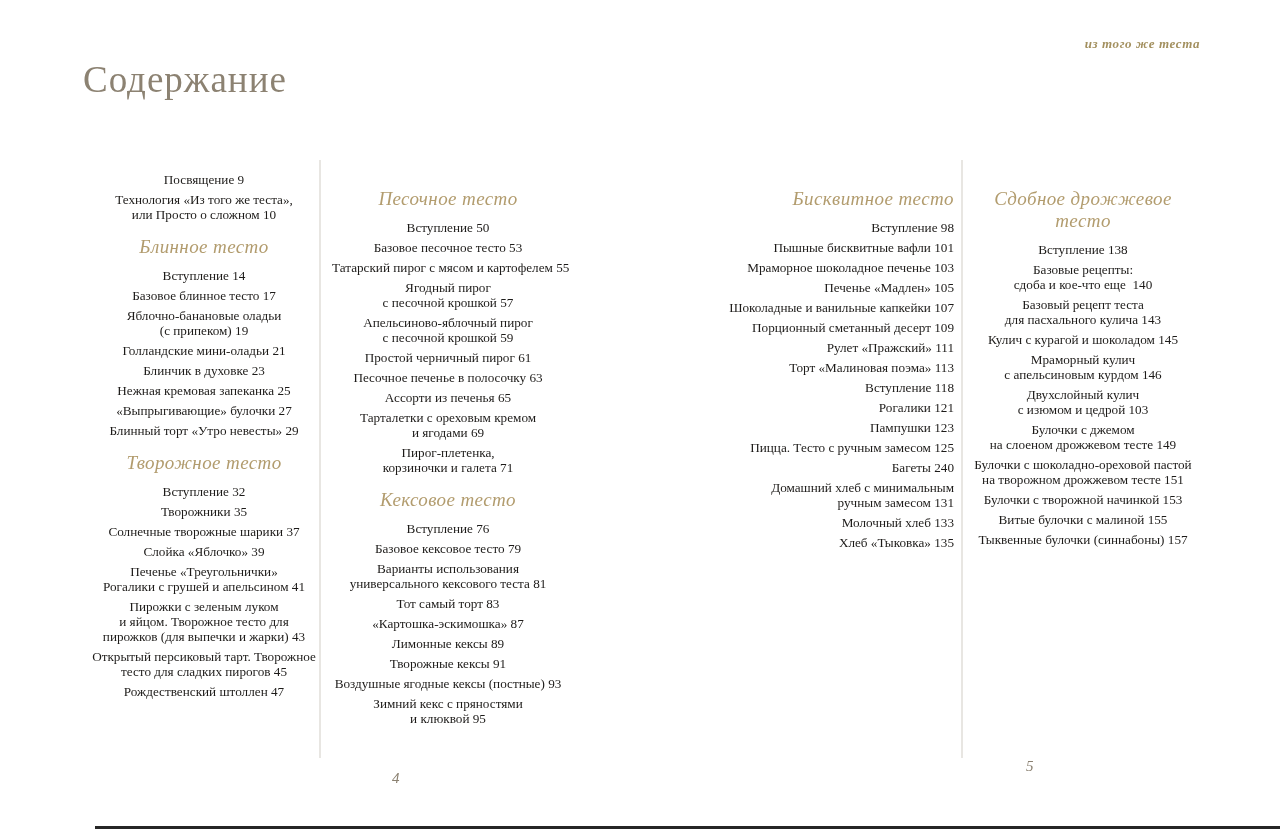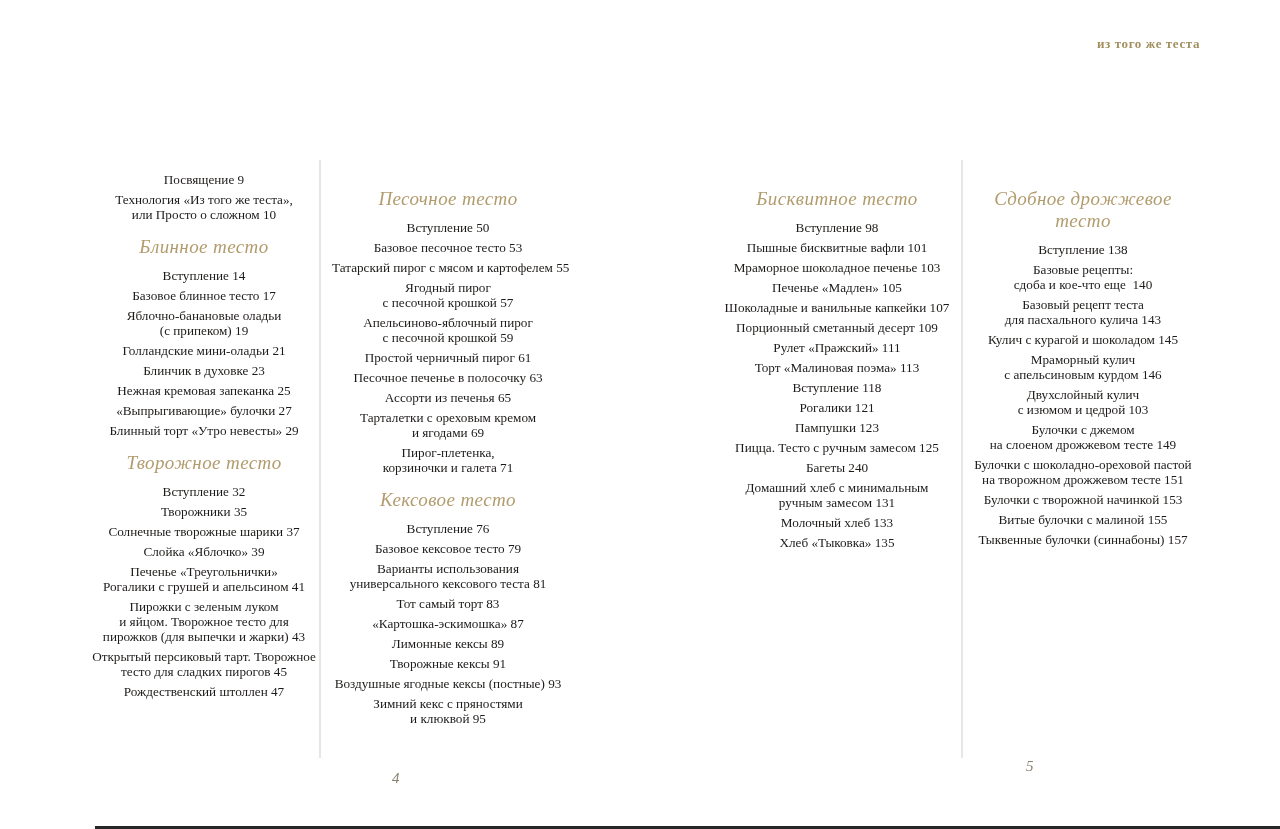--- a/index.html
+++ b/index.html
@@ -11,20 +11,21 @@
     background: #ffffff;
     overflow: hidden;
     font-family: "Liberation Serif", "DejaVu Serif", serif;
     color: var(--body-text, #1d1b19);
   }
   .running-title {
     position: absolute;
     top: 36px;
     right: 80px;
     font-size: 13px;
+    font-style: italic;
     font-weight: bold;
     letter-spacing: 0.6px;
     color: var(--running-title-gold, #a3905f);
   }
   .main-title {
     position: absolute;
     top: 58px;
     left: 83px;
     font-size: 37px;
     font-weight: normal;
@@ -41,21 +42,21 @@
   .divider-1 { left: 319px; }
   .divider-2 { left: 961px; }
   .toc-column {
     position: absolute;
     top: 160px;
     padding-top: 12px;
     text-align: center;
   }
   .toc-column-1 { left: 90px;  width: 228px; }
   .toc-column-2 { left: 332px; width: 232px; }
-  .toc-column-3 { left: 720px; width: 234px; }
+  .toc-column-3 { left: 720px; width: 234px; text-align: right; }
   .toc-column-4 { left: 973px; width: 220px; }
   .section-heading {
     font-size: 19px;
     line-height: 22px;
     font-style: italic;
     letter-spacing: 0.4px;
     color: var(--accent-gold, #b29c6e);
     margin: 14px 0 10px 0;
   }
   .toc-column > .section-heading:first-child { margin-top: 16px; }
@@ -83,20 +84,21 @@
     background: #262626;
   }
 </style>
 </head>
 <body>
 
 <div class="page">
 
   <div class="running-title">из того же теста</div>
 
+  <h1 class="main-title">Содержание</h1>
 
   <div class="divider divider-1"></div>
   <div class="divider divider-2"></div>
 
   <div class="toc-column toc-column-1">
       <div class="entry">Посвящение 9</div>
       <div class="entry">Технология «Из того же теста»,
 или Просто о сложном 10</div>
       <div class="section-heading">Блинное тесто</div>
       <div class="entry">Вступление 14</div>

